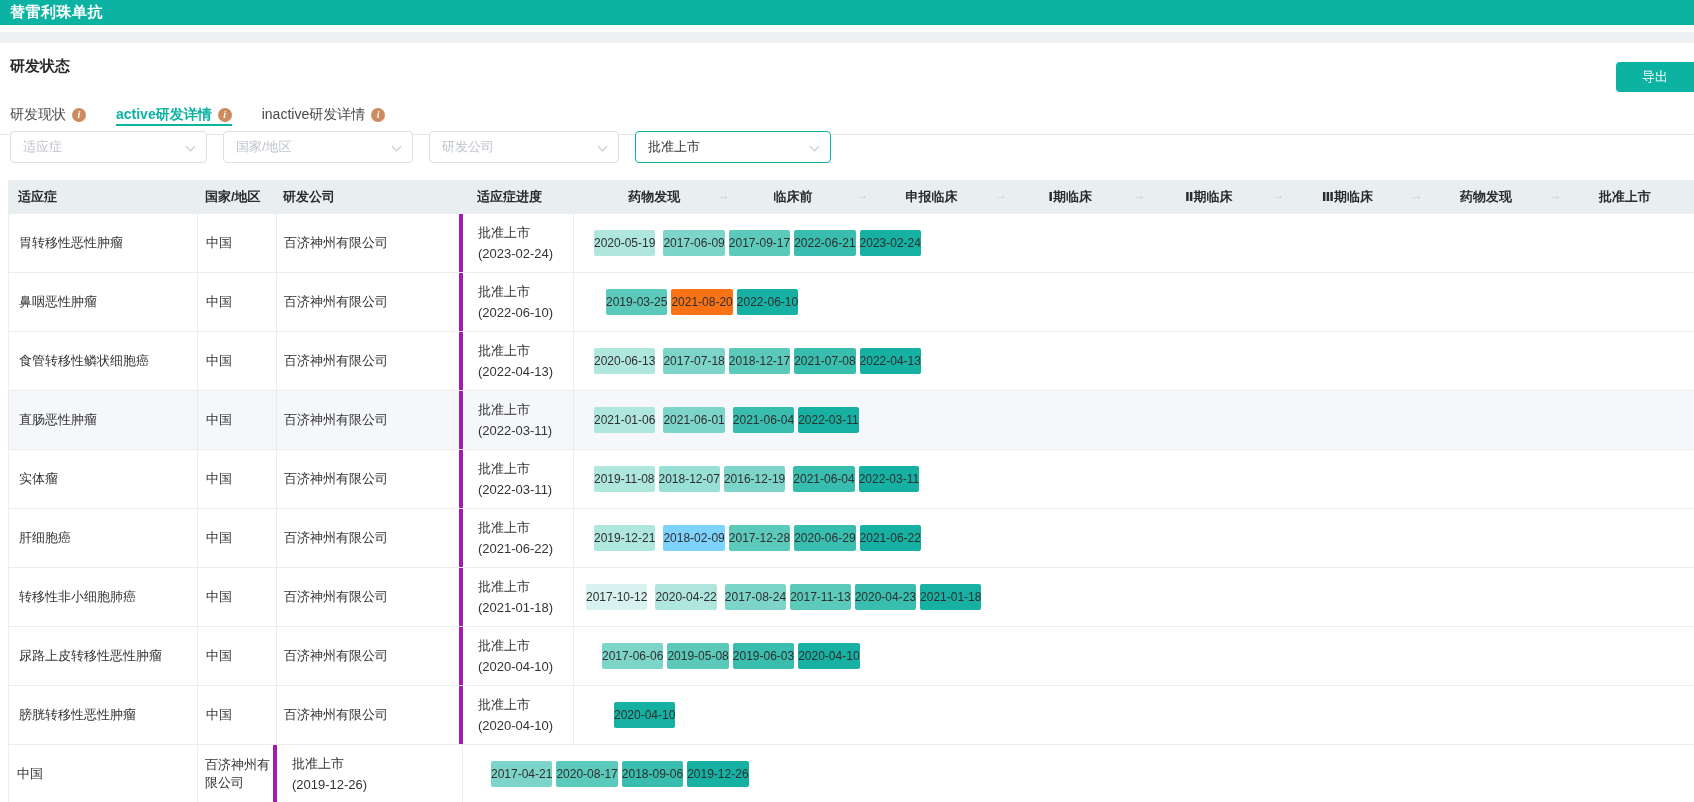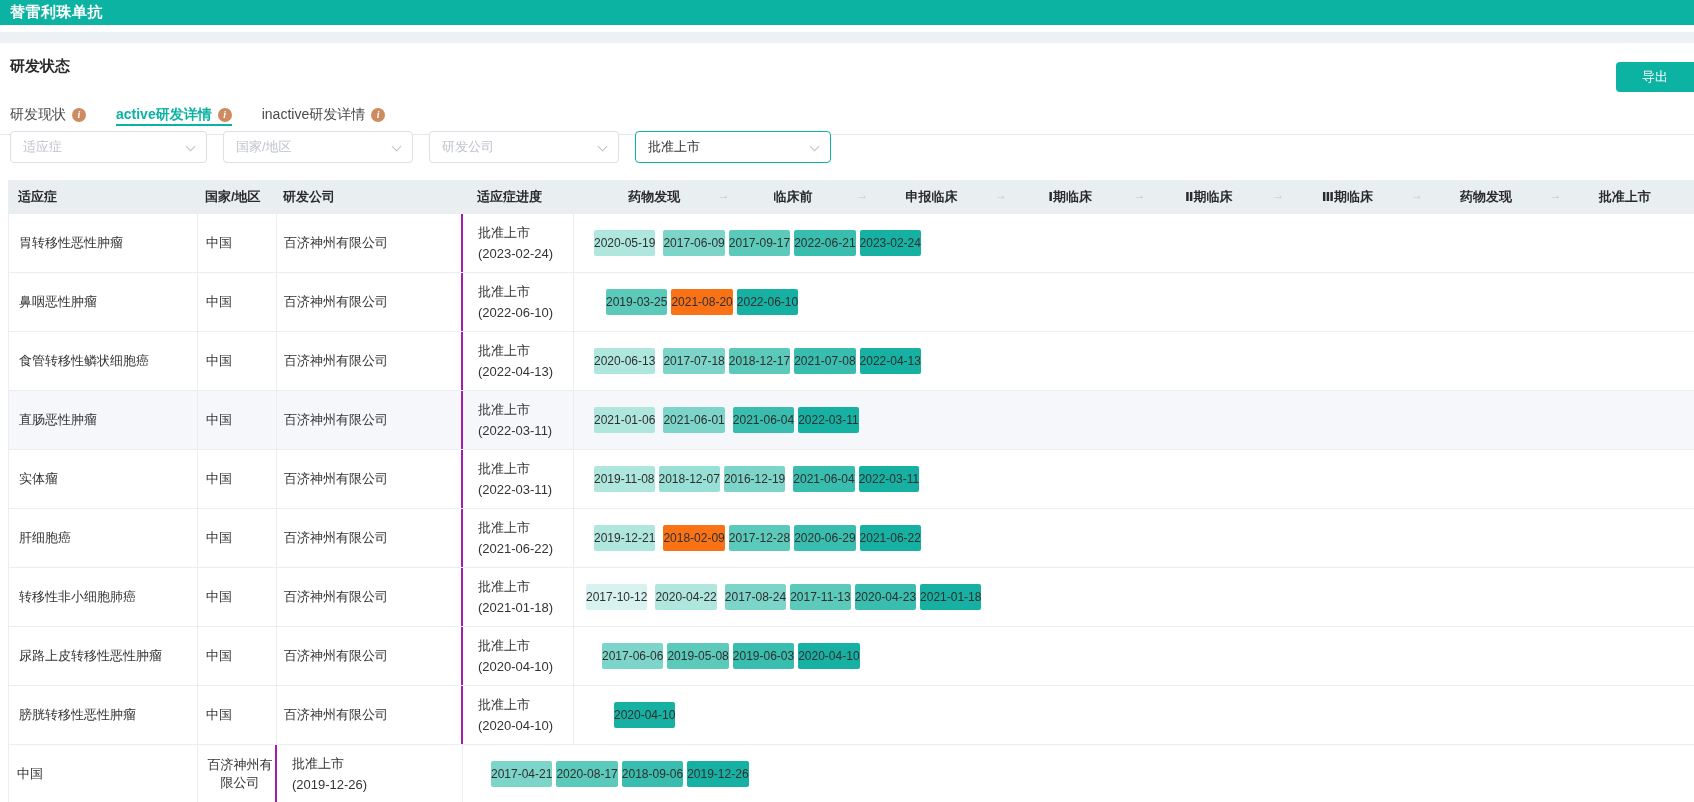--- a/index.html
+++ b/index.html
@@ -48,21 +48,21 @@
   .th-region { padding-left:8px; } .th-company { padding-left:7px; } .th-progress { padding-left:15px; }
   .th-stages, .td-stages { display:grid; grid-template-columns:repeat(8,1fr); padding-left:12px; }
   .th-stage { position:relative; text-align:center; font-weight:bold; }
   .arrow { position:absolute; right:-6px; top:0; color:#c5cad2; font-weight:normal; font-size:12px; }
 
   .tbody .tr { height:59px; border-bottom:1px solid #ebedf0; border-left:1px solid #ebedf0; background:#fff; }
   .tbody .tr.highlight { background:#f5f7fa; }
   .td { font-size:13px; color:#333; display:flex; align-items:center; }
   .td-ind  { padding-left:10px; border-right:1px solid #ebedf0; }
   .td-reg  { padding-left:8px;  border-right:1px solid #ebedf0; }
-  .td-com  { padding-left:7px;  border-right:2px solid #a21caf;text-align:center; }
+  .td-com  { padding-left:7px;  border-right:4px solid #a21caf; }
   .td-pro  { padding-left:15px; border-right:1px solid #ebedf0; flex-direction:column; align-items:flex-start;
              justify-content:center; line-height:21px; }
   .td-stages { align-items:center; }
   .bar { height:26px; margin-right:4px; border-radius:2px; display:flex; align-items:center; justify-content:center;
          font-size:12px; color:#2f2f2f; white-space:nowrap; }
 </style>
 </head>
 <body>
 
 <div class="screen">
@@ -231,21 +231,21 @@
             <div class="td td-com">百济神州有限公司</div>
             <div class="td td-pro">
               <div>批准上市</div>
               <div>(2021-06-22)</div>
             </div>
             <div class="td td-stages">
               <div class="bar" style="background:#d8f3ef"></div>
               <div class="bar" style="background:#c5ede7"></div>
               <div class="bar" style="background:#afe7df">2019-12-21</div>
               <div class="bar" style="background:#98dfd5"></div>
-              <div class="bar" style="background:#f97316">2018-02-09</div>
+              <div class="bar" style="background:#7dd3fc">2018-02-09</div>
               <div class="bar" style="background:#5bcabb">2017-12-28</div>
               <div class="bar" style="background:#38bdae">2020-06-29</div>
               <div class="bar" style="background:#16b1a2">2021-06-22</div>
             </div>
           </div>
           <div class="tr">
             <div class="td td-ind">转移性非小细胞肺癌</div>
             <div class="td td-reg">中国</div>
             <div class="td td-com">百济神州有限公司</div>
             <div class="td td-pro">

